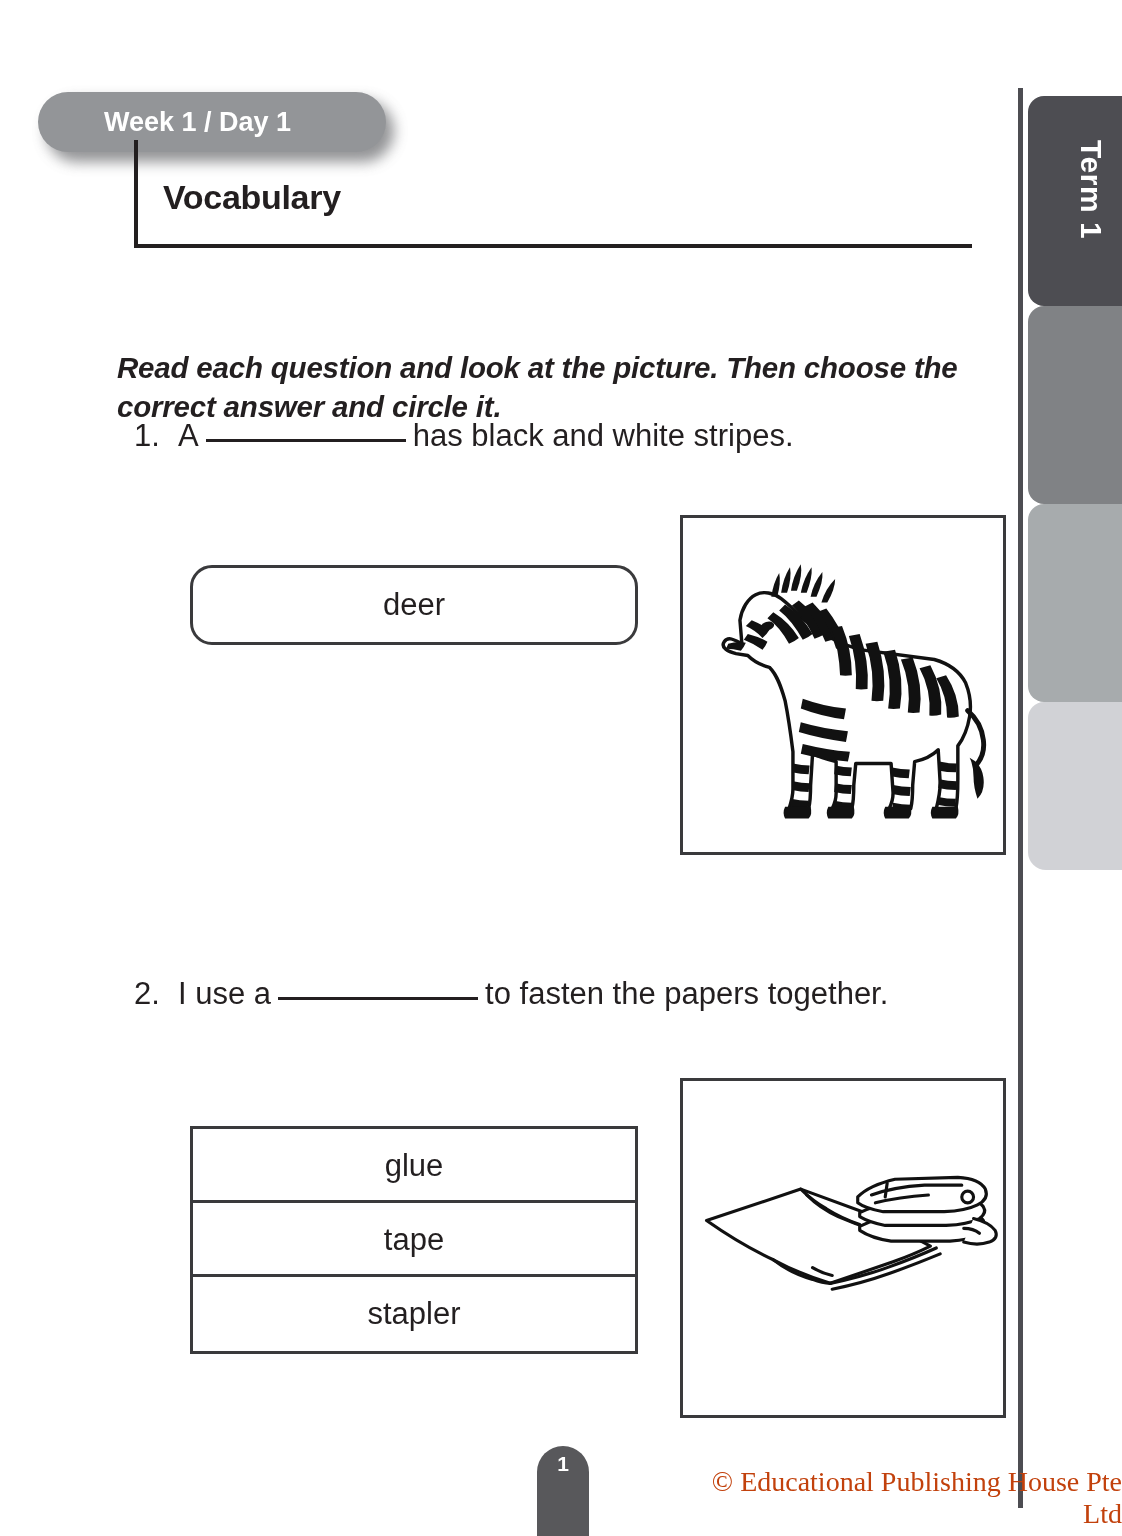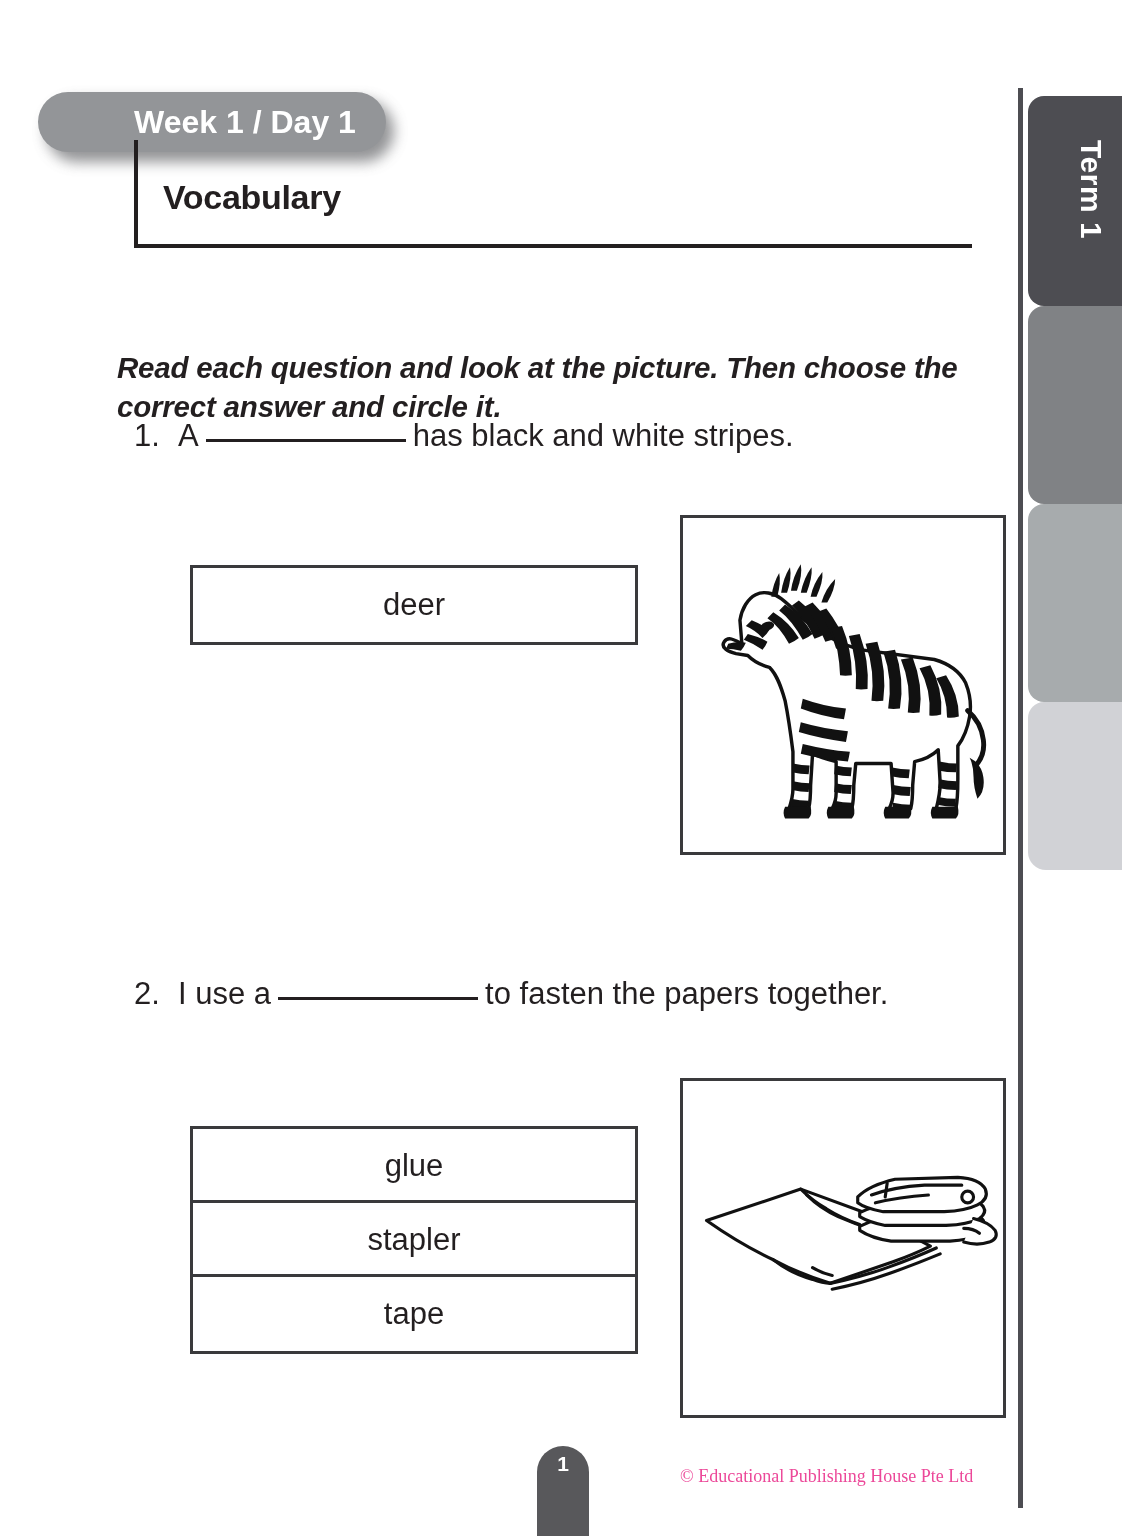--- a/index.html
+++ b/index.html
@@ -100,23 +100,22 @@
     border-radius: 30px;
     background: #939598;
   }
   .pill-text {
     position: absolute;
     left: 38px;
     top: 92px;
     width: 348px;
     height: 60px;
     line-height: 60px;
-    text-align: center;
     color: #ffffff;
-    font-size: 32px;
+    font-size: 27px;
     font-weight: bold;
     letter-spacing: 0px;
     padding-left: 66px;
     box-sizing: border-box;
   }
 
   
   .lbar-v {
     position: absolute;
     left: 134px;
@@ -193,21 +192,21 @@
   .opt-row {
     height: 74px;
     line-height: 74px;
     text-align: center;
     font-size: 31px;
     color: #231f20;
     border-bottom: 3px solid #3a3a3c;
     box-sizing: border-box;
   }
   .opt-row:last-child { border-bottom: none; }
-  .options.o1 { left: 190px; top: 565px; }
+  .options.o1 { left: 190px; top: 565px; border-radius: 22px; }
   .options.o2 { left: 190px; top: 1126px; }
 
   
   .picbox {
     position: absolute;
     border: 3px solid #3a3a3c;
     box-sizing: border-box;
     background: #ffffff;
     overflow: hidden;
   }
@@ -233,22 +232,22 @@
     width: 52px;
     text-align: center;
     color: #ffffff;
     font-size: 21px;
     font-weight: bold;
   }
   .copyright {
     position: absolute;
     left: 680px;
     top: 1466px;
-    font-size: 18px;
-    color: #ec4899;
+    font-size: 28px;
+    color: #c2410c;
     font-family: "Liberation Serif", serif;
     text-align: right;
   }
 </style>
 </head>
 <body>
 
 <div id="page">
 
   <div class="tab-rail">
@@ -385,22 +384,22 @@
 
   <div class="question q2">
     <span class="q-num">2.</span>
     <span>I use a</span>
     <span class="blank"></span>
     <span>to fasten the papers together.</span>
   </div>
 
   <div class="options o2">
     <div class="opt-row">glue</div>
+    <div class="opt-row">tape</div>
     <div class="opt-row">stapler</div>
-    <div class="opt-row">tape</div>
   </div>
 
   <div class="picbox p2">
     <svg viewBox="0 0 326 340" xmlns="http://www.w3.org/2000/svg">
       <g fill="none" stroke="#111111" stroke-width="3.2" stroke-linejoin="round" stroke-linecap="round">
 
         <path d="M24 142 L120 110 L196 138 Q210 144 222 152 L252 168
                  Q236 176 214 184 L150 206 Q118 196 92 182
                  Q58 166 24 142 Z" fill="#ffffff"></path>
 

